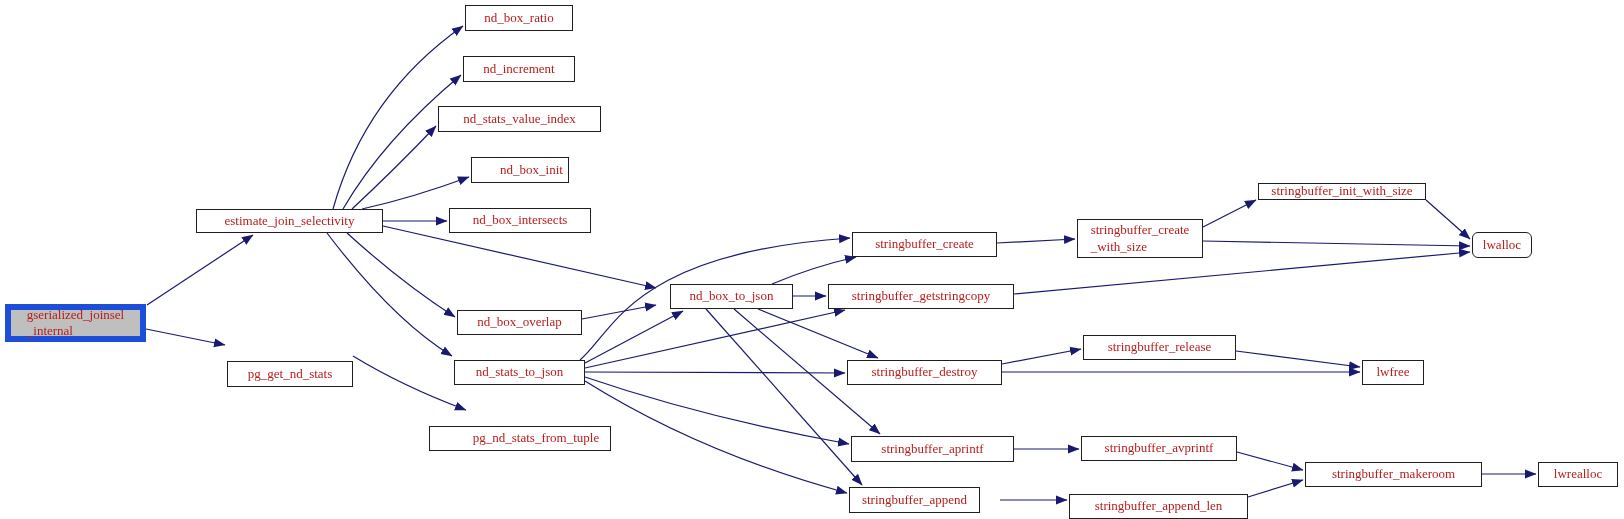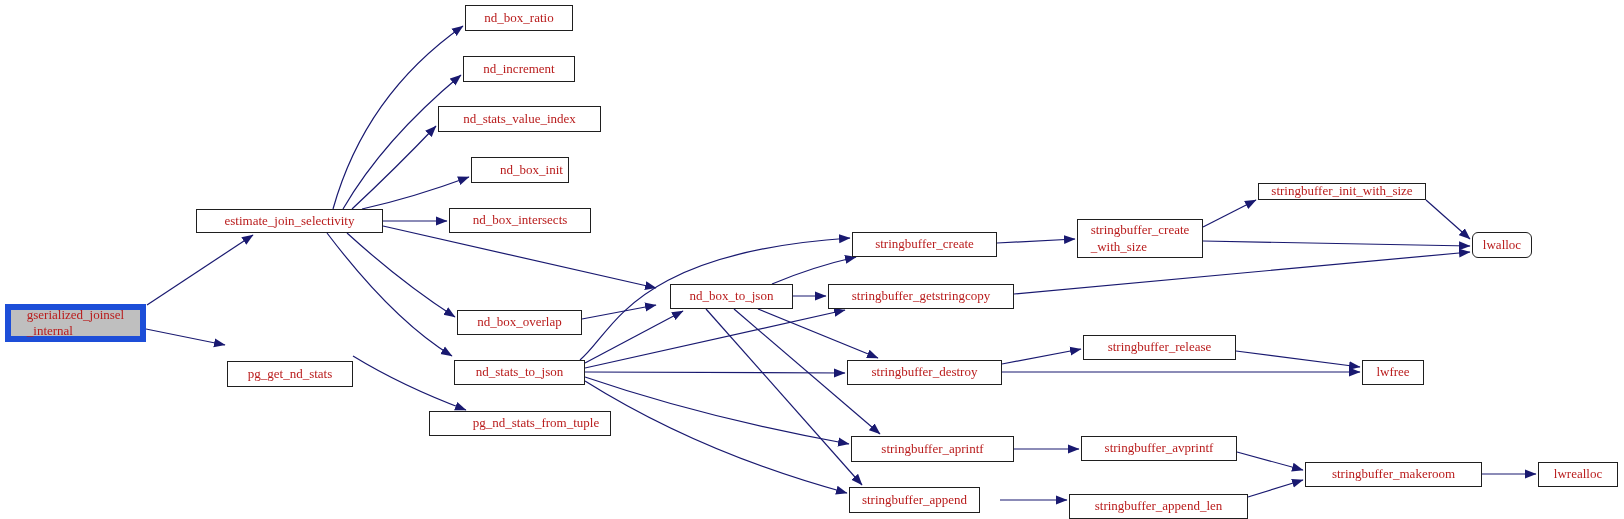--- a/index.html
+++ b/index.html
@@ -86,21 +86,21 @@
       <div class="node hl" style="left: 5px; top: 304px; width: 141px; height: 38px;">gserialized_joinsel
 _internal</div>
       <div class="node" style="left: 196px; top: 209px; width: 187px; height: 24px;">estimate_join_selectivity</div>
       <div class="node" style="left: 465px; top: 5px; width: 108px; height: 26px;">nd_box_ratio</div>
       <div class="node" style="left: 463px; top: 56px; width: 112px; height: 26px;">nd_increment</div>
       <div class="node" style="left: 438px; top: 106px; width: 163px; height: 26px;">nd_stats_value_index</div>
       <div class="node" style="left: 471px; top: 157px; width: 98px; height: 26px; padding-left: 23px;">nd_box_init</div>
       <div class="node" style="left: 449px; top: 208px; width: 142px; height: 25px;">nd_box_intersects</div>
       <div class="node" style="left: 457px; top: 310px; width: 125px; height: 25px;">nd_box_overlap</div>
       <div class="node" style="left: 454px; top: 360px; width: 131px; height: 25px;">nd_stats_to_json</div>
-      <div class="node" style="left: 429px; top: 411px; width: 182px; height: 25px; padding-left: 32px;">pg_nd_stats_from_tuple</div>
+      <div class="node" style="left: 429px; top: 426px; width: 182px; height: 25px; padding-left: 32px;">pg_nd_stats_from_tuple</div>
       <div class="node" style="left: 227px; top: 333px; width: 126px; height: 26px; margin-top: 28px;">pg_get_nd_stats</div>
       <div class="node" style="left: 670px; top: 284px; width: 123px; height: 25px;">nd_box_to_json</div>
       <div class="node" style="left: 852px; top: 232px; width: 145px; height: 25px;">stringbuffer_create</div>
       <div class="node" style="left: 828px; top: 284px; width: 186px; height: 25px;">stringbuffer_getstringcopy</div>
       <div class="node" style="left: 847px; top: 360px; width: 155px; height: 25px;">stringbuffer_destroy</div>
       <div class="node" style="left: 851px; top: 436px; width: 163px; height: 26px;">stringbuffer_aprintf</div>
       <div class="node" style="left: 849px; top: 487px; width: 131px; height: 26px;">stringbuffer_append</div>
       <div class="node" style="left: 1077px; top: 219px; width: 126px; height: 39px;">stringbuffer_create
 _with_size</div>
       <div class="node" style="left: 1258px; top: 183px; width: 168px; height: 17px;">stringbuffer_init_with_size</div>

